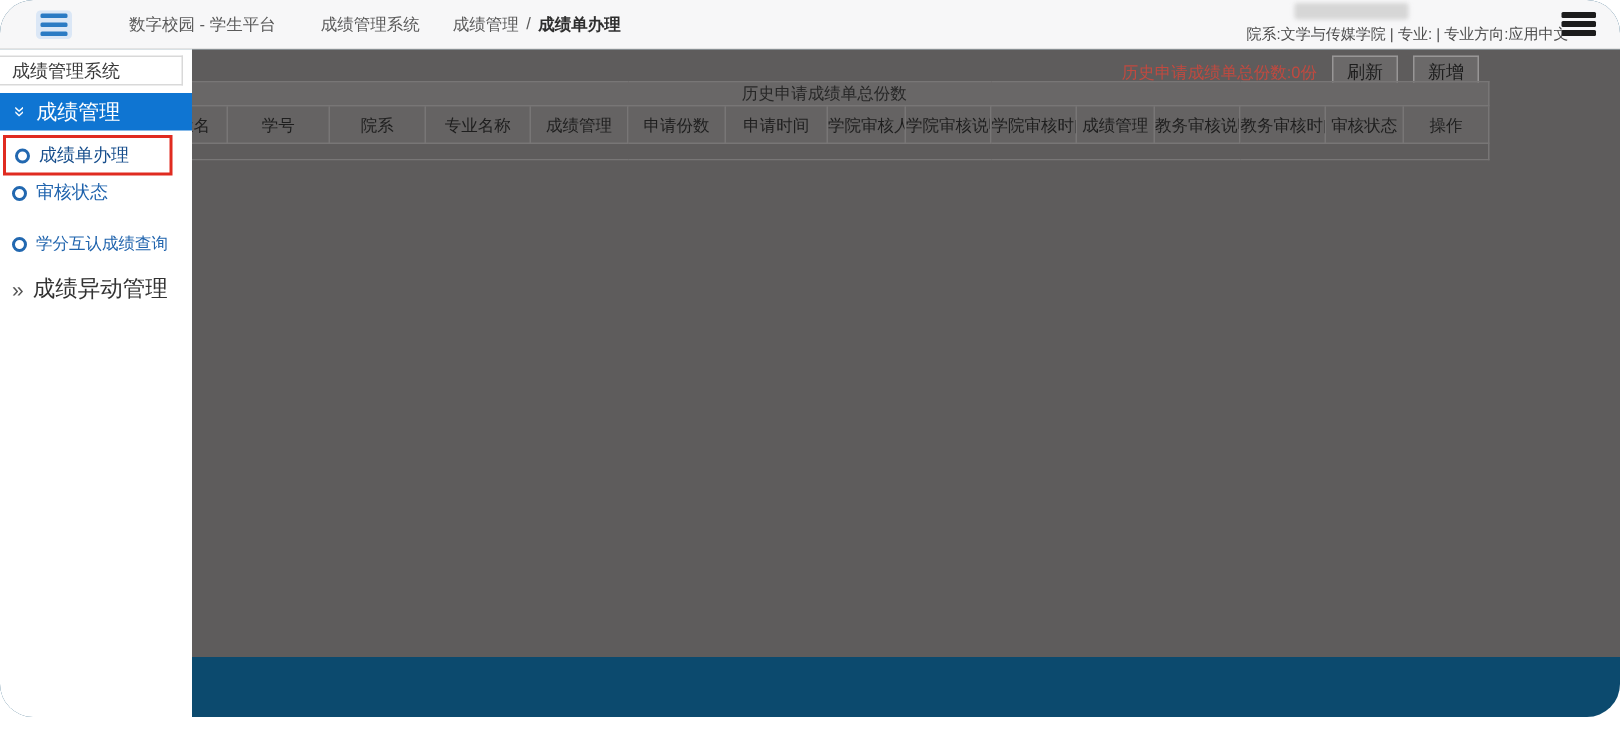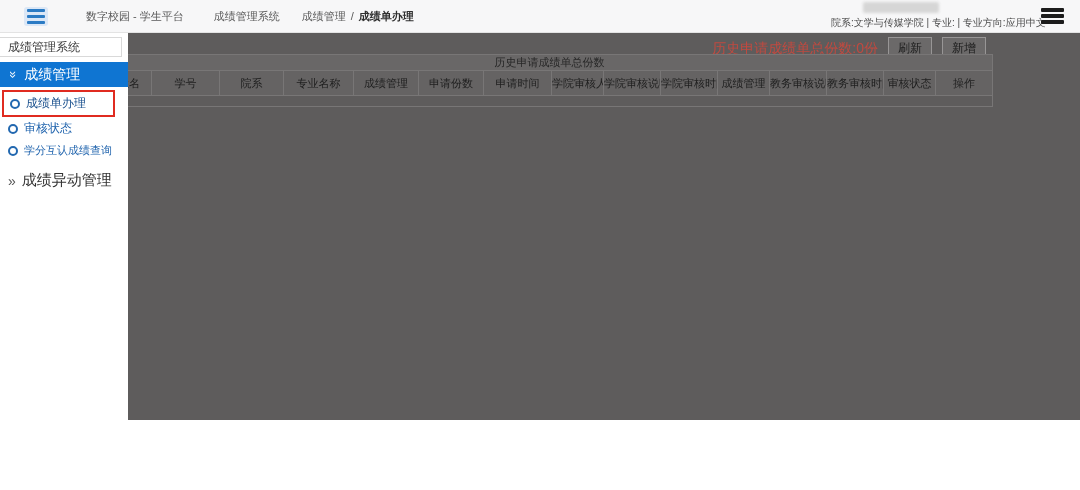--- a/index.html
+++ b/index.html
@@ -1,18 +1,18 @@
 <!DOCTYPE html>
 <html><head>
 <meta charset="utf-8">
 <style>
   * { margin:0; padding:0; box-sizing:border-box; }
   html,body { background:#ffffff; }
   body { font-family:"Liberation Sans","DejaVu Sans",sans-serif; }
-  .page { position:relative; width:1080px; height:420px; background:#0c4a6e; overflow:hidden; }
+  .page { position:relative; width:1080px; height:478px; background:#0c4a6e; overflow:hidden;border-radius:22px; }
 
   
   .header { position:absolute; left:0; top:0; width:1080px; height:33px;
             background:#f7f7f8; border-bottom:1px solid #e3e3e3;
             display:flex; align-items:center; }
   .h-burger { margin-left:24px; width:24px; height:19px; background:#dbe7f6; border-radius:3px;
               display:flex; flex-direction:column; justify-content:center; gap:3px; padding:0 3px; cursor:pointer; }
   .h-burger span { display:block; height:3px; background:#2b7bc4; border-radius:1px; }
   .crumb { font-size:11px; color:#5a5a5a; white-space:nowrap; }
   .crumb-app { margin-left:38px; }
@@ -30,30 +30,30 @@
   .sidebar { position:absolute; left:0; top:33px; width:128px; height:457px; background:#ffffff; }
   .sb-title { margin-top:4px; width:122px; height:20px; line-height:19px; padding-left:8px;
               border:1px solid #d9d9d9; border-left:none; font-size:12px; color:#3a3a3a; }
   .sb-group-active { margin-top:5px; width:128px; height:25px; background:#0f75d2; color:#ffffff;
                      display:flex; align-items:center; padding-left:10px; font-size:14px; cursor:pointer; }
   .chev-down { display:inline-block; transform:rotate(90deg); font-size:13px; margin-right:7px; }
   .red-box { margin:3px 0 0 2px; width:113px; border:2px solid #e02b20; padding:2px 0 2px 4px; }
   .sb-item { display:flex; align-items:center; gap:6px; color:#1f63ad; font-size:12px;
              padding:3px 0 3px 8px; cursor:pointer; white-space:nowrap; }
   .red-box .sb-item { padding:1px 0 1px 2px; color:#174e8c; }
-  .sb-item.small { font-size:11px; margin-top:0; }
+  .sb-item.small { font-size:11px; margin-top:12px; }
   .ring { flex:0 0 auto; width:10px; height:10px; border:2px solid #2268b0; border-radius:50%; }
   .sb-group-collapsed { margin-top:10px; padding-left:8px; font-size:15px; color:#333333;
                         display:flex; align-items:center; gap:6px; cursor:pointer; }
   .chev-right { font-size:14px; color:#555555; }
 
   
   .content { position:absolute; left:128px; top:33px; width:952px; height:405px; background:#5e5c5c; }
   .toolbar { position:absolute; top:4px; right:94px; display:flex; align-items:center; gap:10px; }
-  .history-note { color:#c04a40; font-size:14px; white-space:nowrap; }
+  .history-note { color:#c04a40; font-size:11px; white-space:nowrap; }
   .btn { background:#6b6969; border:1px solid #989696; color:#1c1c1c; font-size:12px;
          padding:2px 9px; cursor:pointer; font-family:inherit; }
   .table-clip { position:absolute; left:0; top:21px; width:866px; overflow:hidden; }
   table { margin-left:-22px; width:886px; border-collapse:collapse; table-layout:fixed; }
   .title-row th { height:15px; font-size:11px; font-weight:normal; color:#272727;
                   background:#696767; border:1px solid #787676; }
   .cols th { height:25px; font-size:11px; font-weight:normal; color:#1e1e1e;
              background:#656363; border:1px solid #787676; overflow:hidden; white-space:nowrap; }
   .empty-row td { height:11px; border:1px solid #787676; }
 

